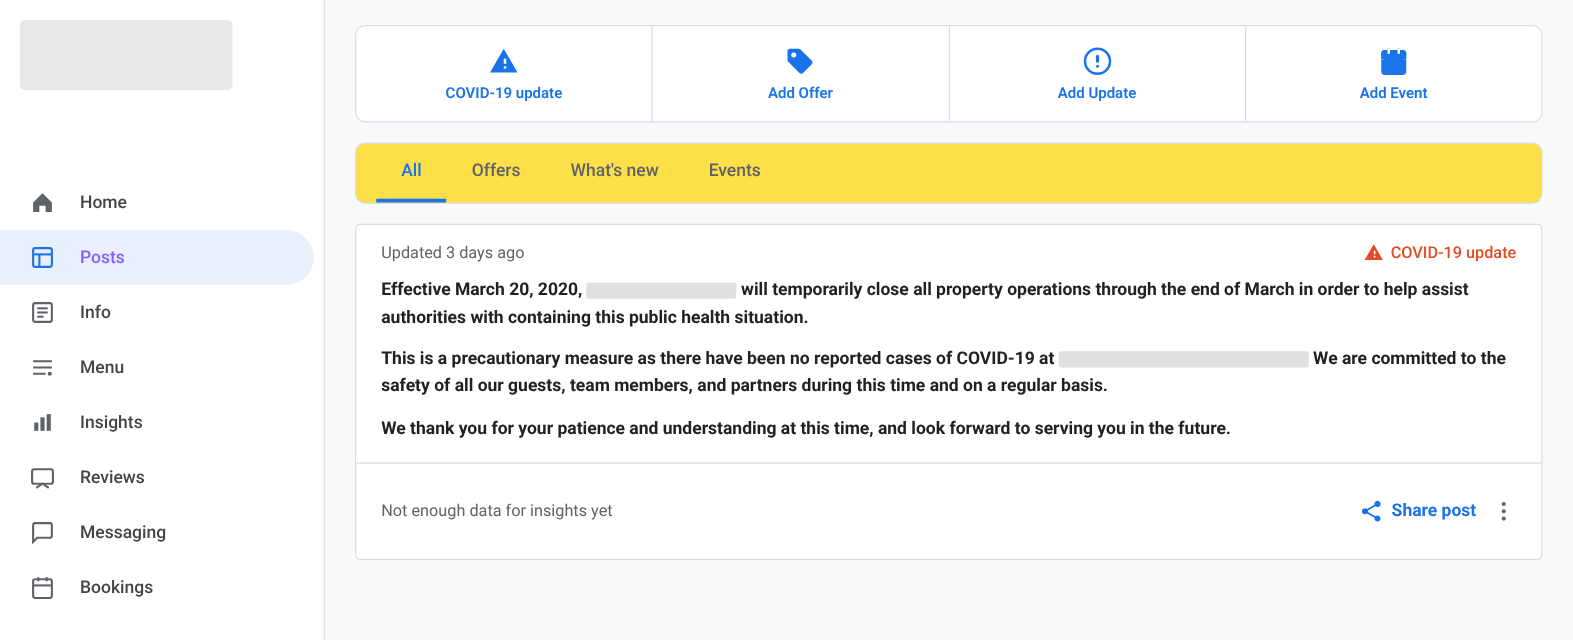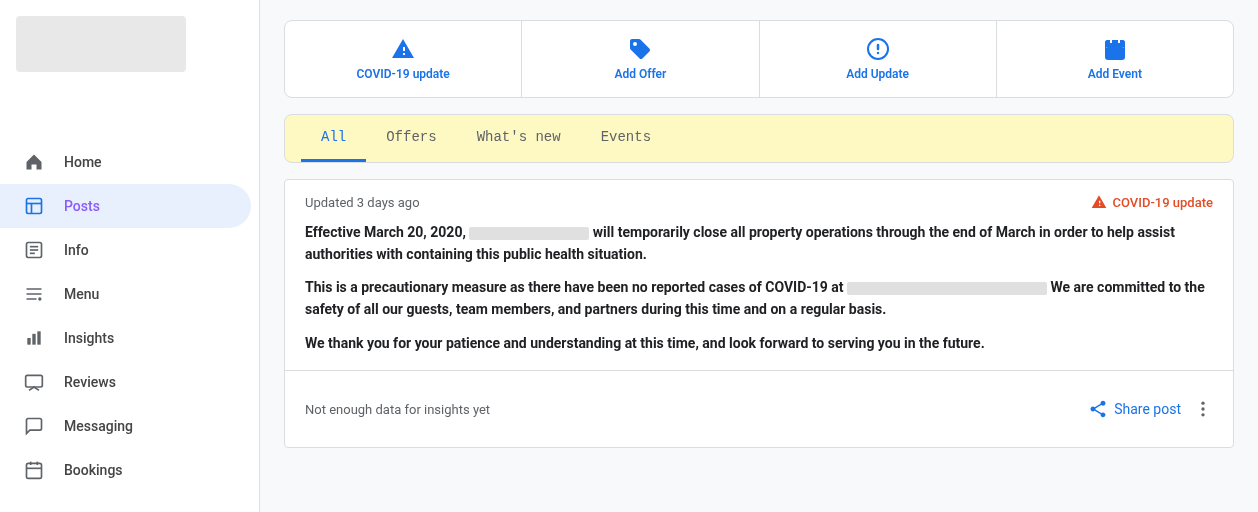--- a/index.html
+++ b/index.html
@@ -108,27 +108,26 @@
     .action-btn:last-child {
       border-right: none;
     }
     .action-btn .btn-icon {
       font-size: 20px;
       color: #1a73e8;
     }
 
     
     .tabs-card {
-      background: #fef9c3;
+      background: #fde047;
       border-radius: 8px;
       border: 1px solid #dadce0;
       padding: 0 16px;
       display: flex;
       align-items: center;
-      font-family: Liberation Mono, monospace;
     }
 
     .tab {
       padding: 14px 20px;
       cursor: pointer;
       font-size: 14px;
       color: #5f6368;
       font-weight: 500;
       border-bottom: 3px solid transparent;
       transition: all 0.15s;
@@ -208,21 +207,21 @@
       align-items: center;
       gap: 12px;
     }
 
     .share-btn {
       display: flex;
       align-items: center;
       gap: 6px;
       color: #1a73e8;
       font-size: 14px;
-      font-weight: 400;
+      font-weight: 700;
       cursor: pointer;
     }
 
     .more-btn {
       color: #5f6368;
       cursor: pointer;
       font-size: 20px;
       display: flex;
       align-items: center;
     }

